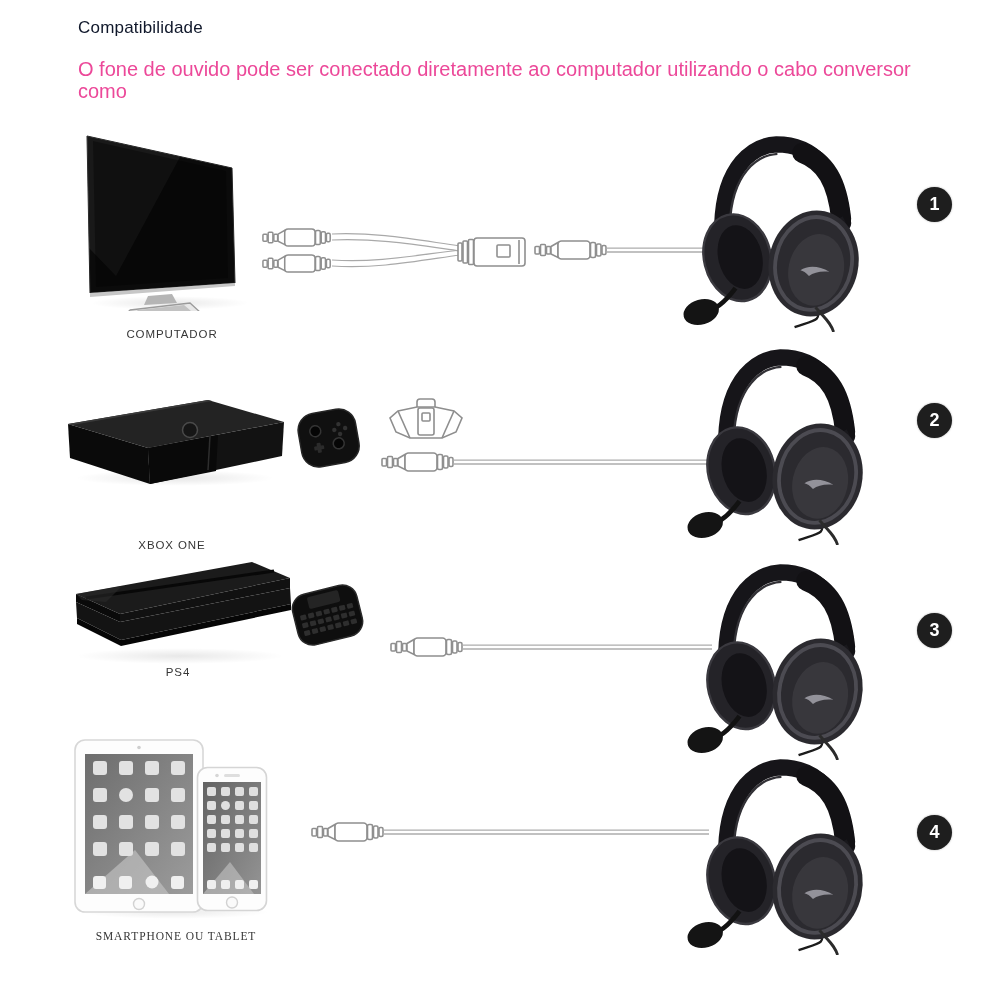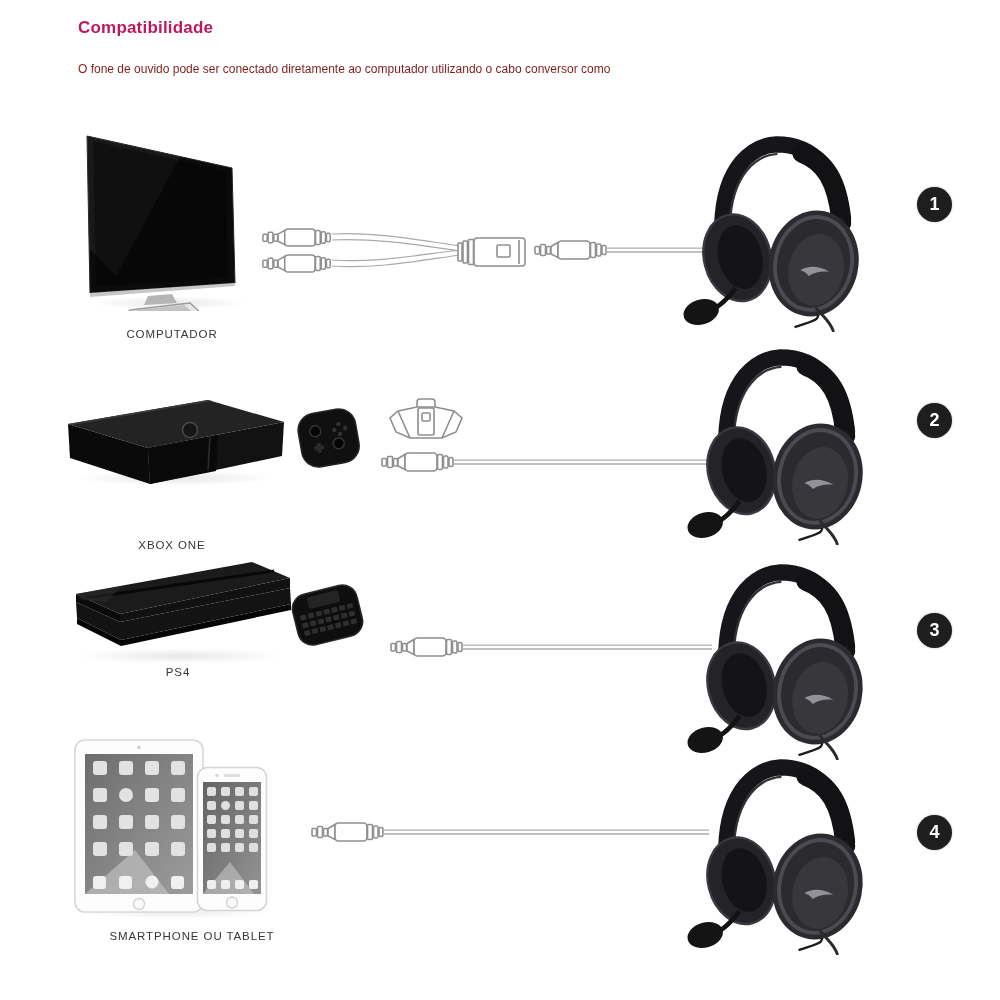--- a/index.html
+++ b/index.html
@@ -1,20 +1,20 @@
 <!DOCTYPE html>
 <html><head>
 <meta charset="utf-8">
 <style>
   html,body{margin:0;padding:0;background:#fff;}
   #canvas{position:relative;width:1000px;height:1000px;background:#ffffff;
           font-family:"Liberation Sans",sans-serif;color:#1f1f1f;overflow:hidden;}
   .abs{position:absolute;}
-  .title{font-size:17px;font-weight:bold;color:#be185d;letter-spacing:.2px;}
-  .intro{font-size:12px;color:#7f1d1d;line-height:22px;}
+  .title{font-size:17px;font-weight:normal;color:#0f172a;letter-spacing:.2px;}
+  .intro{font-size:20px;color:#ec4899;line-height:22px;}
   .intro span{display:block;}
   .device-label{font-size:11.5px;letter-spacing:.9px;color:#363636;text-align:center;white-space:nowrap;}
   .badge{width:35px;height:35px;border-radius:50%;background:#1e1e1e;color:#fff;
          display:flex;align-items:center;justify-content:center;
          font-weight:bold;font-size:18px;box-shadow:0 0 2px rgba(0,0,0,.35);}
   .note{font-size:12.5px;color:#3a3a3a;text-align:center;line-height:18px;}
   .note span{display:block;}
   .devshadow{background:radial-gradient(ellipse at center, rgba(0,0,0,.18) 0%, rgba(0,0,0,0) 70%);}
 </style>
 </head>
@@ -282,21 +282,21 @@
         <rect x="53" y="77" width="9" height="9" rx="2"></rect>
     </g>
     <g fill="#efefef">
       <rect x="11" y="114" width="9" height="9" rx="2"></rect>
         <rect x="25" y="114" width="9" height="9" rx="2"></rect>
         <rect x="39" y="114" width="9" height="9" rx="2"></rect>
         <rect x="53" y="114" width="9" height="9" rx="2"></rect>
     </g>
     <circle cx="36" cy="136.5" r="5.5" fill="#fafafa" stroke="#d2d2d2" stroke-width="1.4"></circle>
   </svg>
-  <div class="abs device-label" style="left:72px;top:930px;width:240px;">SMARTPHONE OU TABLET</div>
+  <div class="abs device-label" style="left:56px;top:930px;width:240px;font-family:Liberation Serif, serif;">SMARTPHONE OU TABLET</div>
 
   <svg class="abs" style="left:311px;top:819px;" width="398" height="26" viewBox="0 0 398 26">
     <use href="#sym-plug" x="0" y="0" width="76" height="26"></use>
     <line x1="72" y1="11.2" x2="398" y2="11.2" stroke="#adadad" stroke-width="1.3"></line>
     <line x1="72" y1="15" x2="398" y2="15" stroke="#adadad" stroke-width="1.3"></line>
   </svg>
 
   <svg class="abs" style="left:682px;top:755px;" width="195" height="200" viewBox="0 0 200 210">
     <use href="#sym-headset" width="200" height="210"></use>
   </svg>

